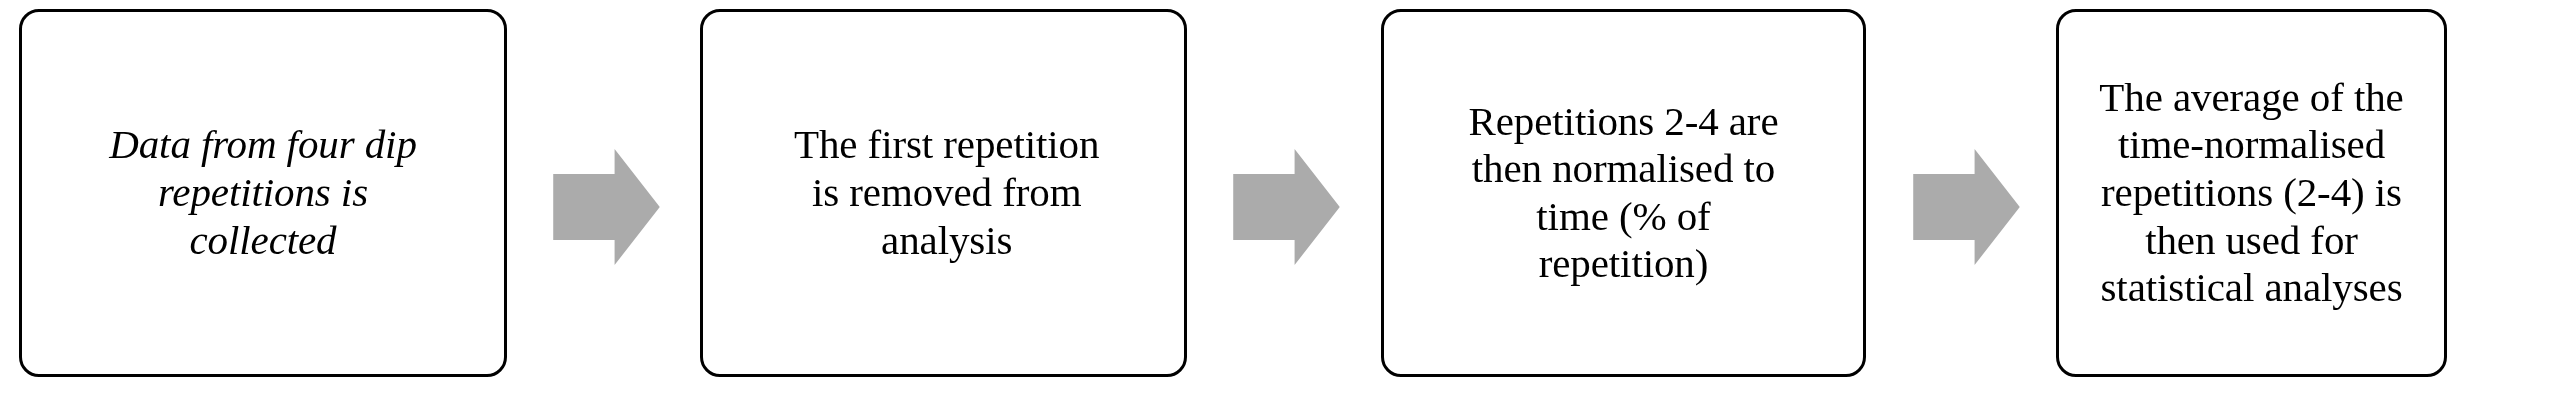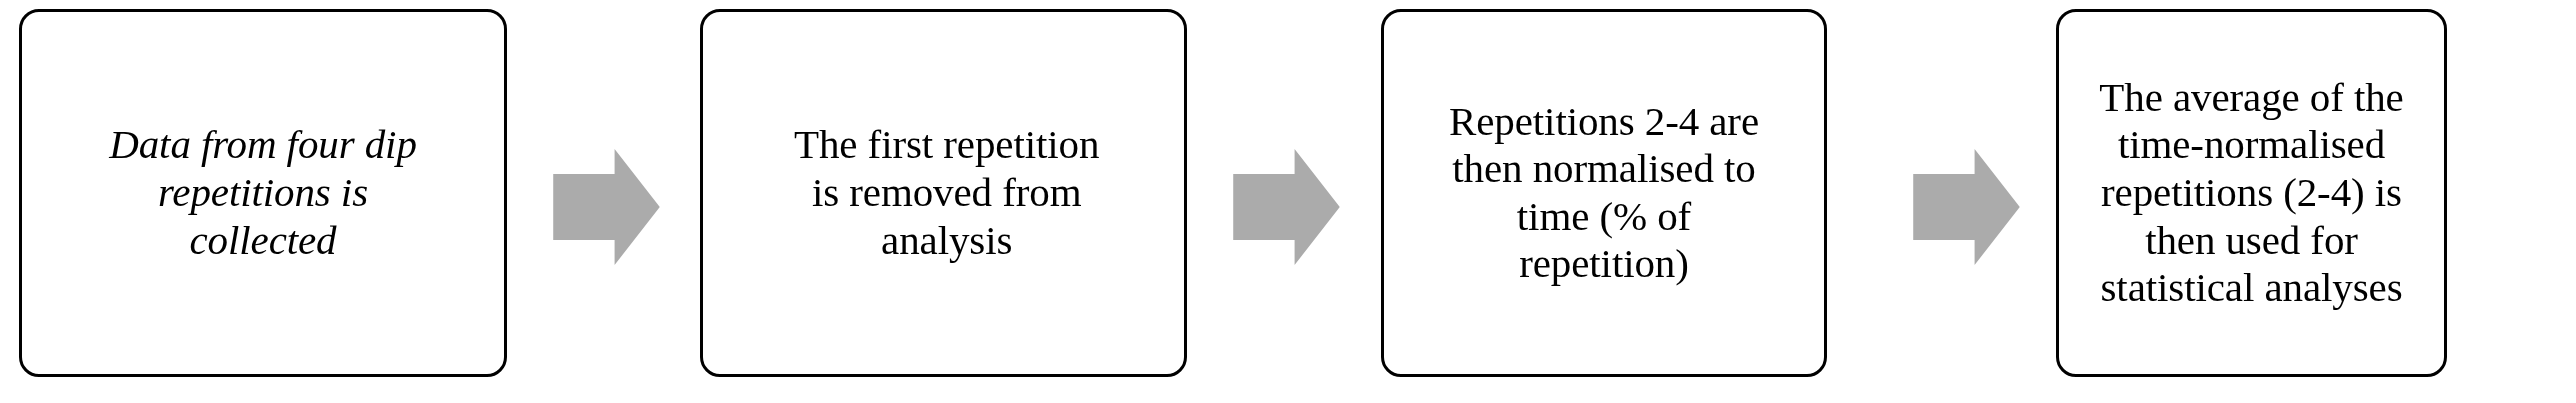--- a/index.html
+++ b/index.html
@@ -44,21 +44,21 @@
     font-size: 41px;
     line-height: 1.16;
     color: #000000;
     white-space: pre-line;
     letter-spacing: -0.1px;
   }
 
   
   #box-1 { left: 19px;   width: 488px; font-style: italic; }
   #box-2 { left: 700px; width: 487px; padding-left: 24px; }
-  #box-3 { left: 1381px; width: 446px; }
+  #box-3 { left: 1381px; width: 485px; }
   #box-4 { left: 2056px; width: 391px; }
 
   
   .arrow-connector {
     position: absolute;
     top: 149px;
     width: 107px;
     height: 116px;
   }
   .arrow-connector svg { display: block; width: 100%; height: 100%; }

